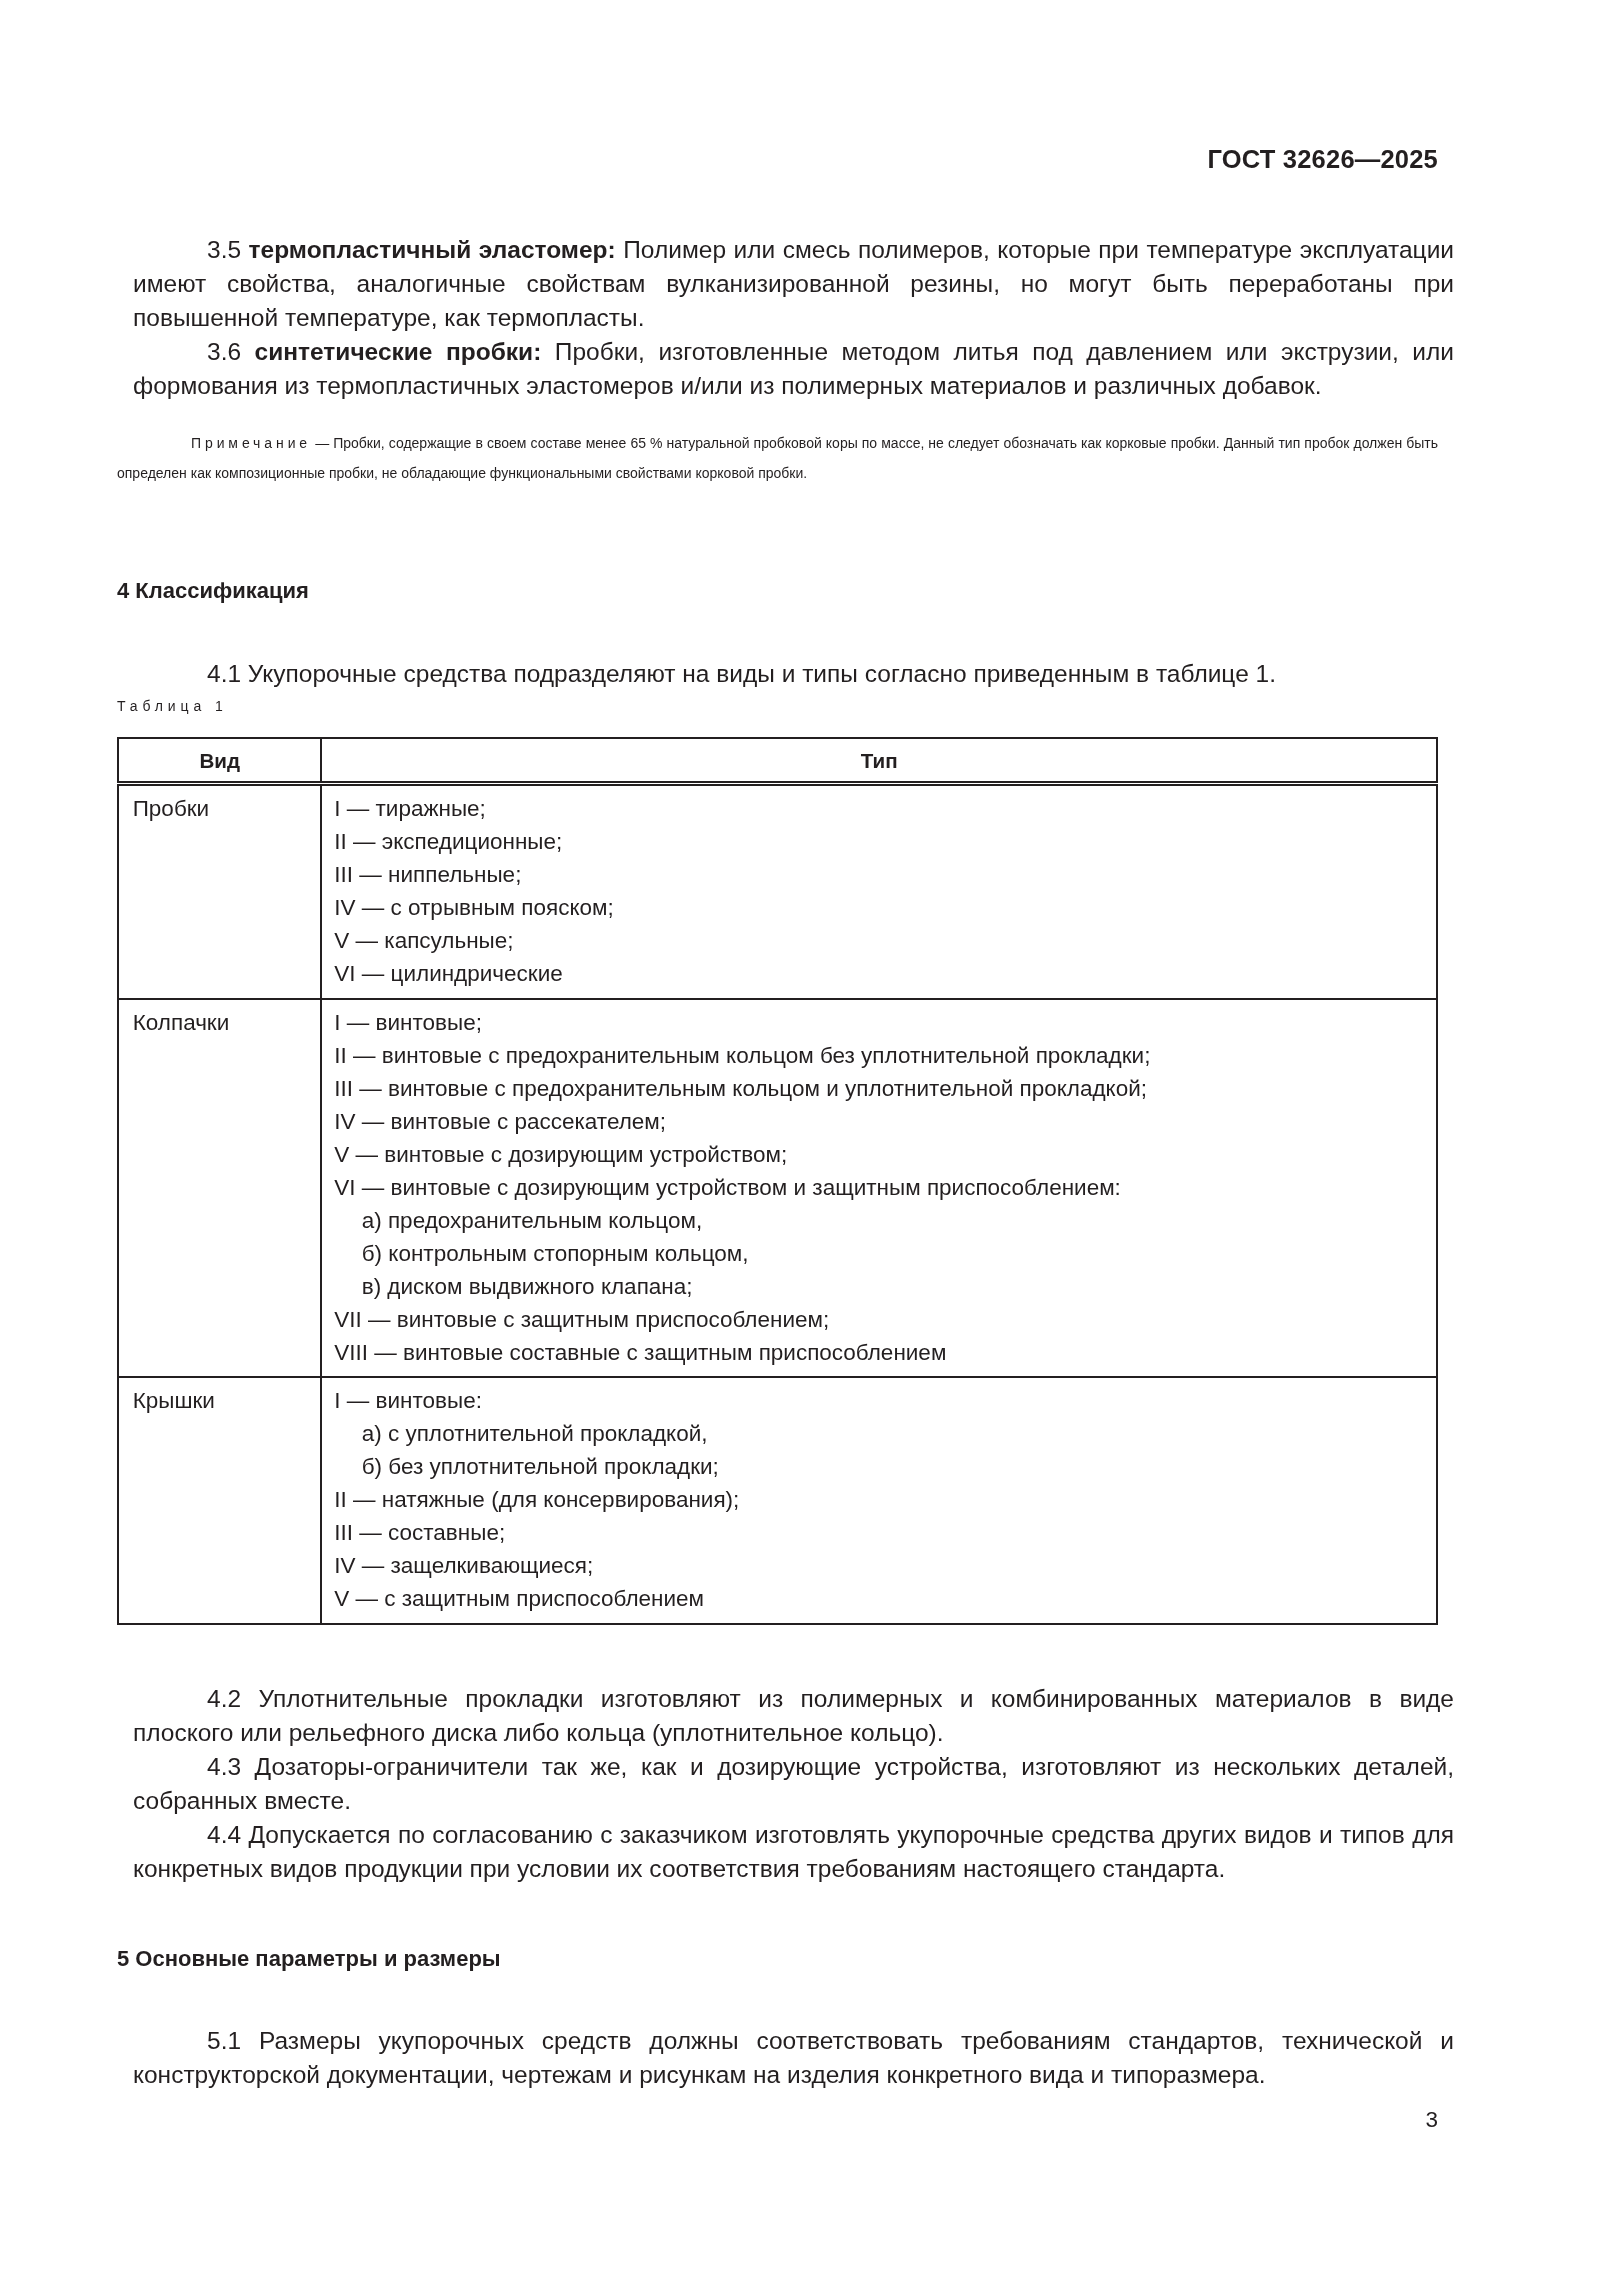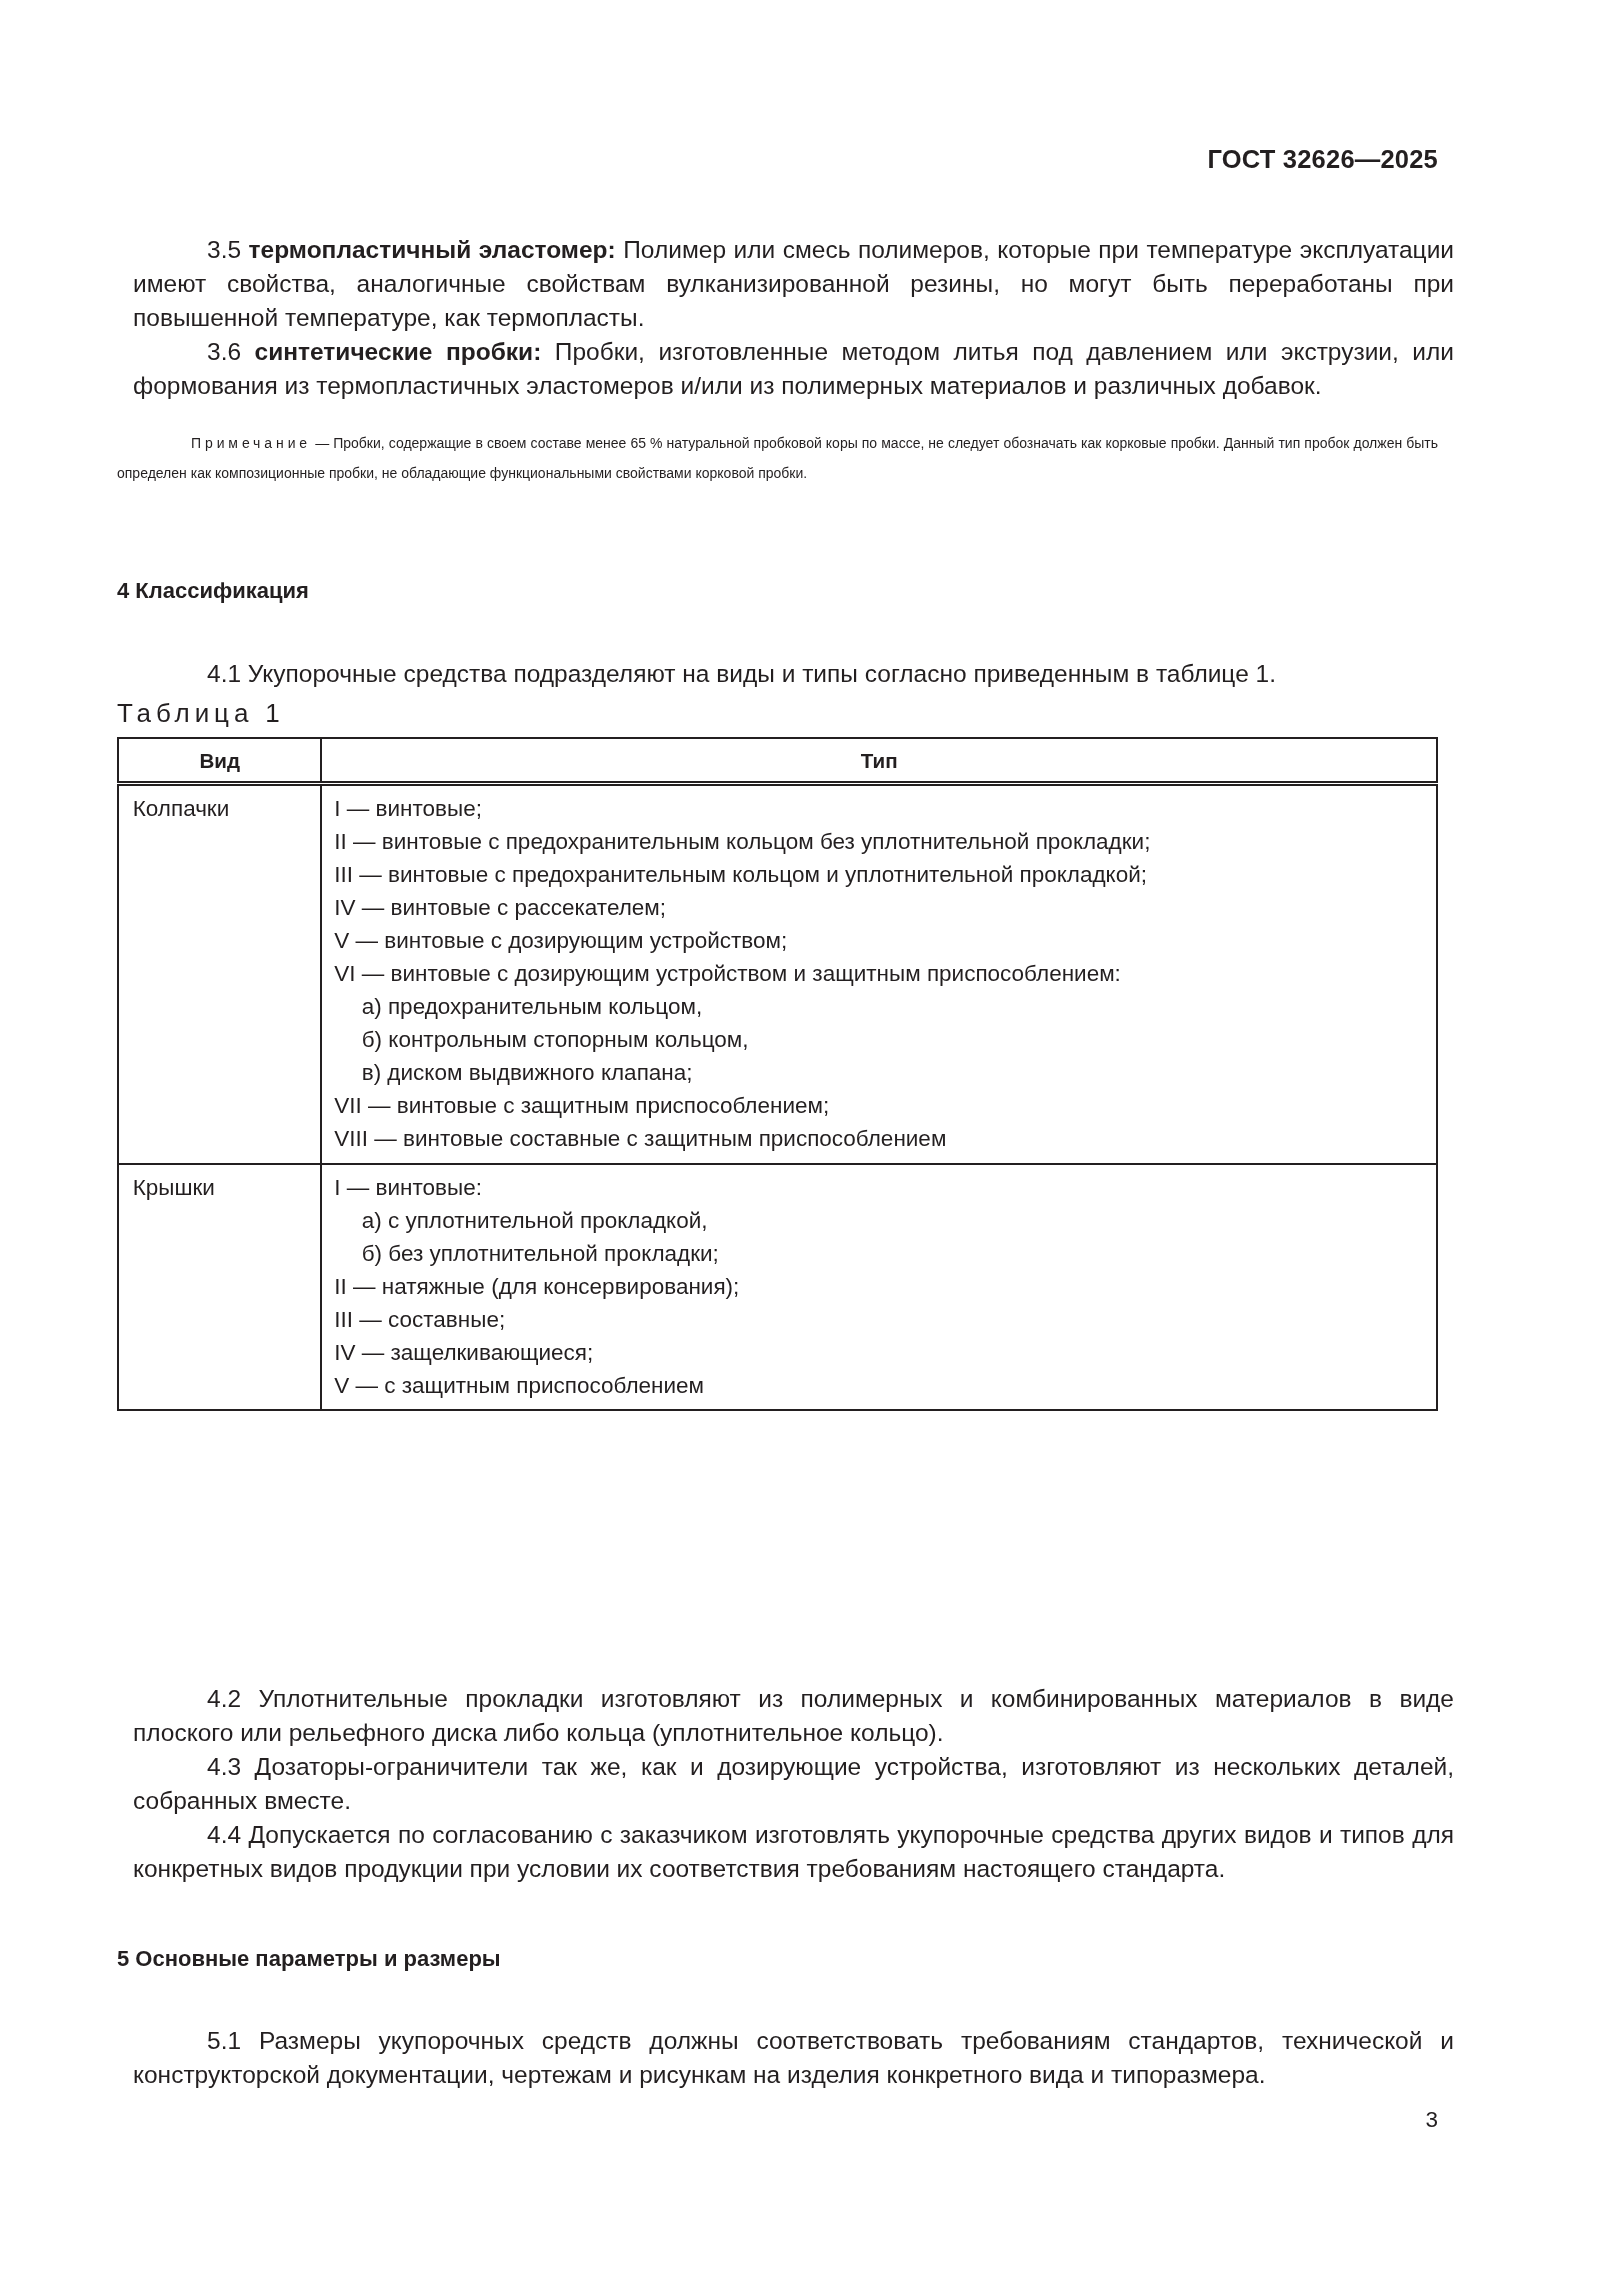--- a/index.html
+++ b/index.html
@@ -48,21 +48,21 @@
     .note .spaced {
       letter-spacing: 3.9px;
     }
     .section-title {
       font-size: 22px;
       font-weight: bold;
       margin: 0;
       padding-left: 74px;
     }
     .table-caption {
-      font-size: 26px;
+      font-size: 14px;
       letter-spacing: 4.9px;
       margin: 0;
     }
     table.classif {
       width: 1321px;
       border-collapse: collapse;
       font-size: 22.5px;
       line-height: 33px;
     }
     table.classif th {
@@ -117,20 +117,31 @@
 
   <table class="classif" style="position:absolute; top:737px; left:0;">
     <thead>
       <tr>
         <th style="width:199px;">Вид</th>
         <th>Тип</th>
       </tr>
     </thead>
     <tbody id="table-body">
 
+      <tr>
+        <td class="kind">Пробки</td>
+        <td>
+          <span class="type-line">I — тиражные;</span>
+          <span class="type-line">II — экспедиционные;</span>
+          <span class="type-line">III — ниппельные;</span>
+          <span class="type-line">IV — с отрывным пояском;</span>
+          <span class="type-line">V — капсульные;</span>
+          <span class="type-line">VI — цилиндрические</span>
+        </td>
+      </tr>
 
       <tr>
         <td class="kind">Колпачки</td>
         <td>
           <span class="type-line">I — винтовые;</span>
           <span class="type-line">II — винтовые с предохранительным кольцом без уплотнительной прокладки;</span>
           <span class="type-line">III — винтовые с предохранительным кольцом и уплотнительной прокладкой;</span>
           <span class="type-line">IV — винтовые с рассекателем;</span>
           <span class="type-line">V — винтовые с дозирующим устройством;</span>
           <span class="type-line">VI — винтовые с дозирующим устройством и защитным приспособлением:</span>

